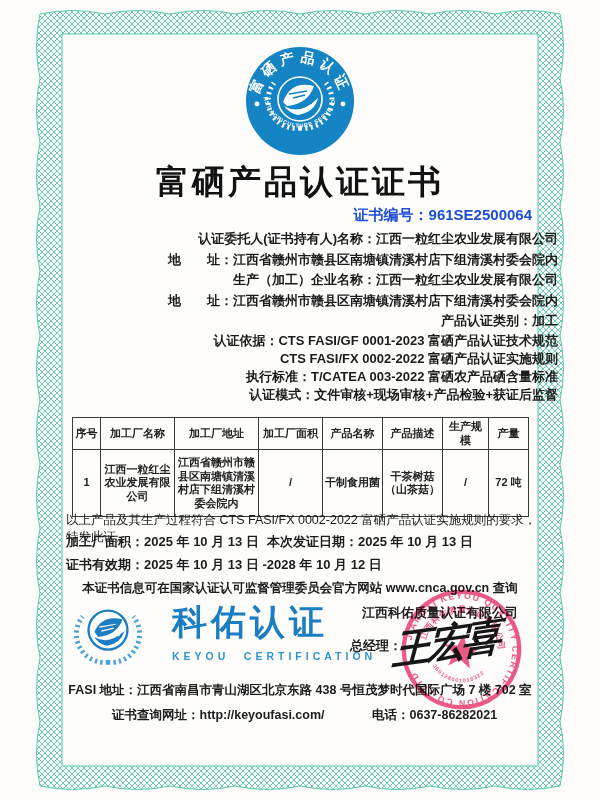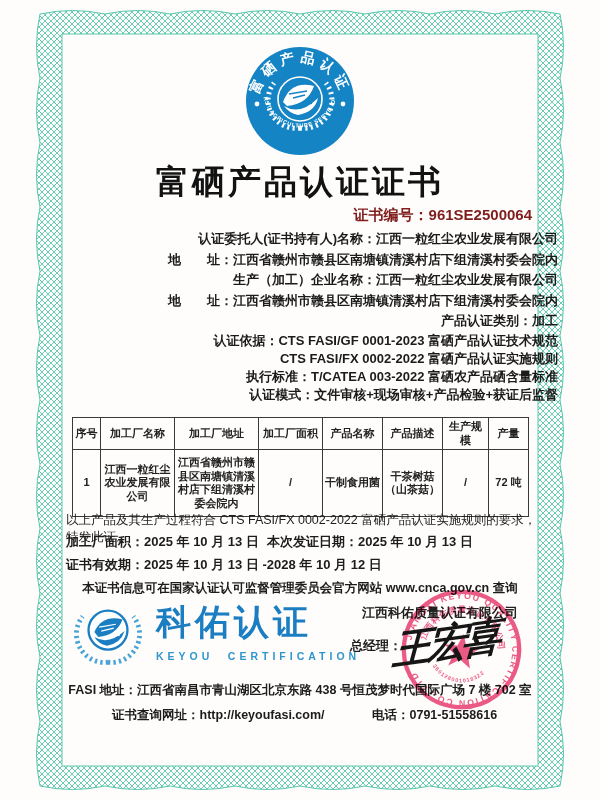--- a/index.html
+++ b/index.html
@@ -7,21 +7,21 @@
     position:relative;width:600px;height:800px;margin:0 auto;
     background:#fffdfb;overflow:hidden;
     font-family:"Liberation Sans","DejaVu Sans",sans-serif;
     color:#1c1c1c;
   }
   .frame{position:absolute;left:0;top:0;width:600px;height:800px;}
   .abs{position:absolute;}
   .toplogo{left:245px;top:46px;width:110px;height:110px;}
   .title{left:0;top:160px;width:600px;text-align:center;
     font-size:33px;font-weight:900;letter-spacing:3px;color:#121212;}
-  .certno{top:206px;right:68px;font-size:15px;font-weight:bold;color:#7f1d1d;}
+  .certno{top:206px;right:68px;font-size:15px;font-weight:bold;color:#1d4ed8;}
   .info{left:82px;top:229px;width:476px;font-size:13px;font-weight:bold;color:#1b1b1b;text-align:right;}
   .info .ln{line-height:20px;white-space:nowrap;}
   .info .ln.tall{line-height:20.5px;}
   .info .ln.short{line-height:18px;}
   .info .ln .indent{padding-left:67px;}
   .addr-label{letter-spacing:0;}
   table.scope{
     position:absolute;left:72px;top:417px;width:456px;border-collapse:collapse;
     table-layout:fixed;font-size:11px;font-weight:bold;color:#222;
   }
@@ -29,21 +29,21 @@
     border:1px solid #3a3a3a;text-align:center;vertical-align:middle;
     padding:2px 1px;line-height:13.5px;word-break:break-all;
   }
   table.scope th{height:22px;font-weight:bold;}
   table.scope td{height:62px;}
   .statement{left:66px;top:512px;width:480px;font-size:12.5px;font-weight:normal;}
   .dates{left:66px;top:533px;width:480px;font-size:13px;font-weight:bold;position:absolute;}
   .dates .second{position:absolute;left:201px;top:0;}
   .validity{left:66px;top:556px;font-size:13px;font-weight:bold;}
   .querynote{left:0;top:580px;width:600px;text-align:center;font-size:12.5px;font-weight:bold;}
-  .issuer-left{left:72px;top:598px;display:flex;align-items:center;gap:12px;}
+  .issuer-left{left:72px;top:598px;display:flex;align-items:center;gap:28px;}
   .keyou-cn{font-size:35px;font-weight:900;color:#1b7ec2;letter-spacing:4px;line-height:36px;}
   .keyou-en{font-size:10.5px;font-weight:bold;color:#2f95cd;letter-spacing:4px;margin-top:10px;}
   .company{left:362px;top:604px;width:180px;font-size:13px;font-weight:bold;color:#222;z-index:1;}
   .signer{left:350px;top:637px;font-size:13px;font-weight:bold;z-index:1;}
   .signature{
     left:392px;top:616px;font-size:40px;font-weight:bold;font-style:italic;
     font-family:"DejaVu Serif","Liberation Serif",serif;color:#161616;
     transform:rotate(-8deg) skewX(-10deg);letter-spacing:-5px;z-index:3;
   }
   .seal{left:398px;top:586px;width:127px;height:127px;transform:rotate(8deg);
@@ -193,16 +193,16 @@
     </text>
     <path d="M65,49 L69.6,61.6 L83,62 L72.4,70.1 L76.2,83 L65,75.3 L53.8,83 L57.6,70.1 L47,62 L60.4,61.6 Z" fill="#e8497a"></path>
     <text font-size="5.6" font-weight="bold" fill="#e8497a" letter-spacing="1">
       <textPath href="#sealnum" startOffset="50%" text-anchor="middle">360128001018322</textPath>
     </text>
   </svg>
 
   <div class="abs fasi">FASI 地址：江西省南昌市青山湖区北京东路 438 号恒茂梦时代国际广场 7 楼 702 室</div>
   <div class="abs lastline">
     <span class="q"><span>证书查询网址：</span><span>http://keyoufasi.com/</span></span>
-    <span class="tel"><span>电话：</span><span>0791-51558616</span></span>
+    <span class="tel"><span>电话：</span><span>0637-86282021</span></span>
   </div>
 
 </div>
 
 </body></html>

